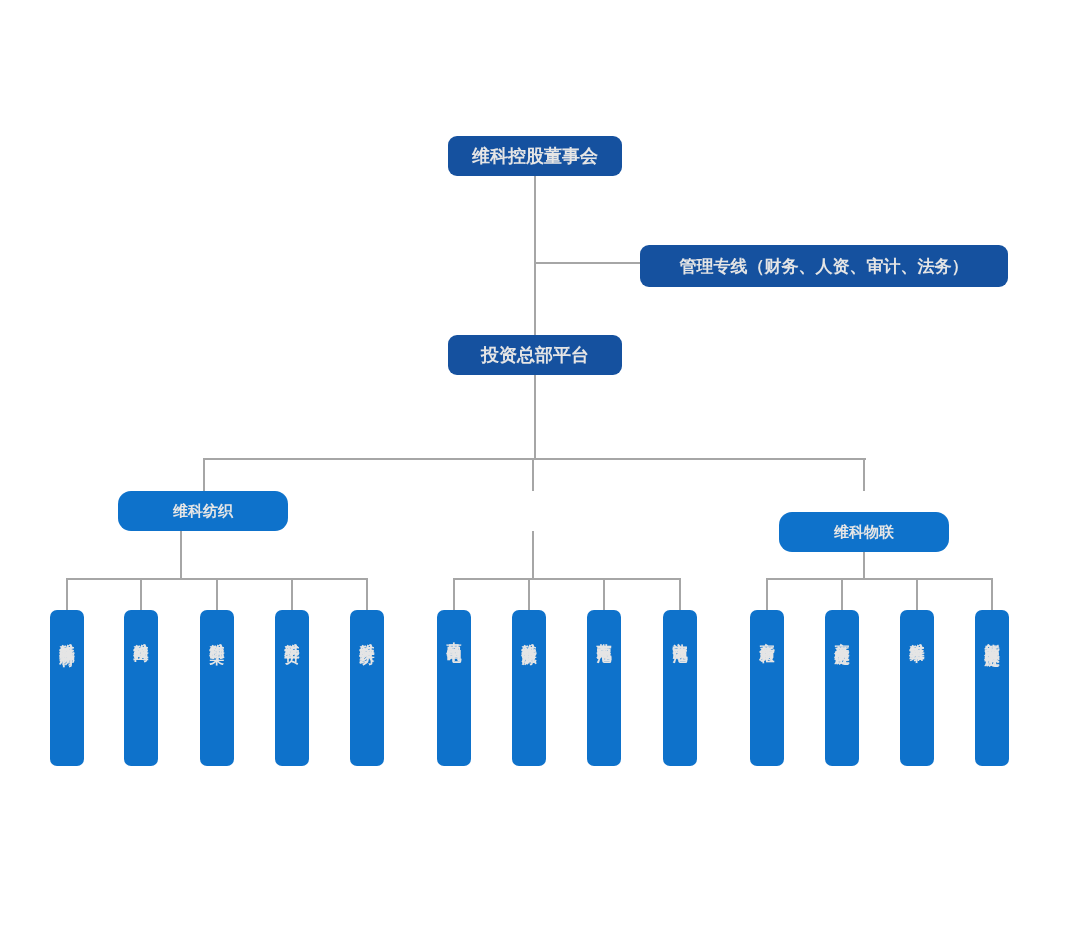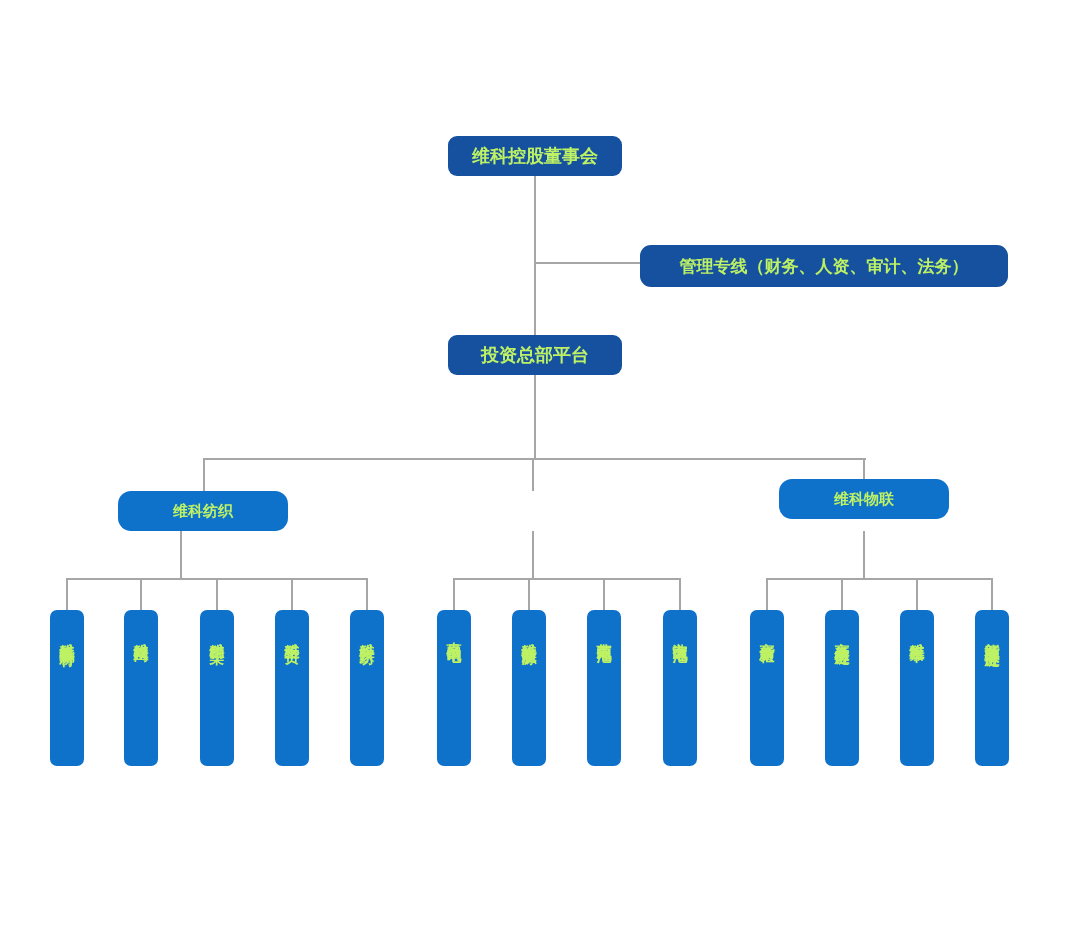--- a/index.html
+++ b/index.html
@@ -6,39 +6,39 @@
   .canvas{
     position:relative;
     width:1066px;height:928px;
     background:#ffffff;
     font-family:"Liberation Sans","DejaVu Sans",sans-serif;
     overflow:hidden;
   }
   .node{
     position:absolute;
     display:flex;align-items:center;justify-content:center;
-    color:#bef264;font-weight:bold;
+    color:#e5e5e5;font-weight:bold;
     box-sizing:border-box;
     text-align:center;
   }
   .dark{background:#15519f;}
   .bright{background:#0e72cb;}
   .hbox{border-radius:9px;}
   .divbox{border-radius:13px;}
   .leaf{
     border-radius:7px;
     writing-mode:vertical-rl;
     text-orientation:upright;
     justify-content:flex-start;
     padding-top:20px;
     letter-spacing:2px;
     line-height:34px;
   }
   .fs18{font-size:18px;}
-  .fs17{font-size:17px;border-radius:11px;}
+  .fs17{font-size:17px;}
   .fs15{font-size:15px;}
   .line{position:absolute;background:#a6a6a6;}
   .vline{width:2px;}
   .hline{height:2px;}
 </style>
 </head>
 <body>
 
 <div class="canvas">
 
@@ -80,21 +80,21 @@
     <span>管理专线（财务、人资、审计、法务）</span>
   </div>
 
   <div class="node dark hbox fs18" style="left:448px;top:335px;width:174px;height:40px">
     <span>投资总部平台</span>
   </div>
 
   <div class="node bright divbox fs15" style="left:118px;top:491px;width:170px;height:40px">
     <span>维科纺织</span>
   </div>
-  <div class="node bright divbox fs15" style="left:779px;top:479px;width:170px;height:40px">
+  <div class="node bright divbox fs15" style="left:779px;top:512px;width:170px;height:40px">
     <span>维科物联</span>
   </div>
 
   <div class="node bright leaf fs15" style="left:50px;top:610px;width:34px;height:156px">
       <span>维科氢能特材</span>
     </div>
   <div class="node bright leaf fs15" style="left:124px;top:610px;width:34px;height:156px">
       <span>维科丝网</span>
     </div>
   <div class="node bright leaf fs15" style="left:200px;top:610px;width:34px;height:156px">

